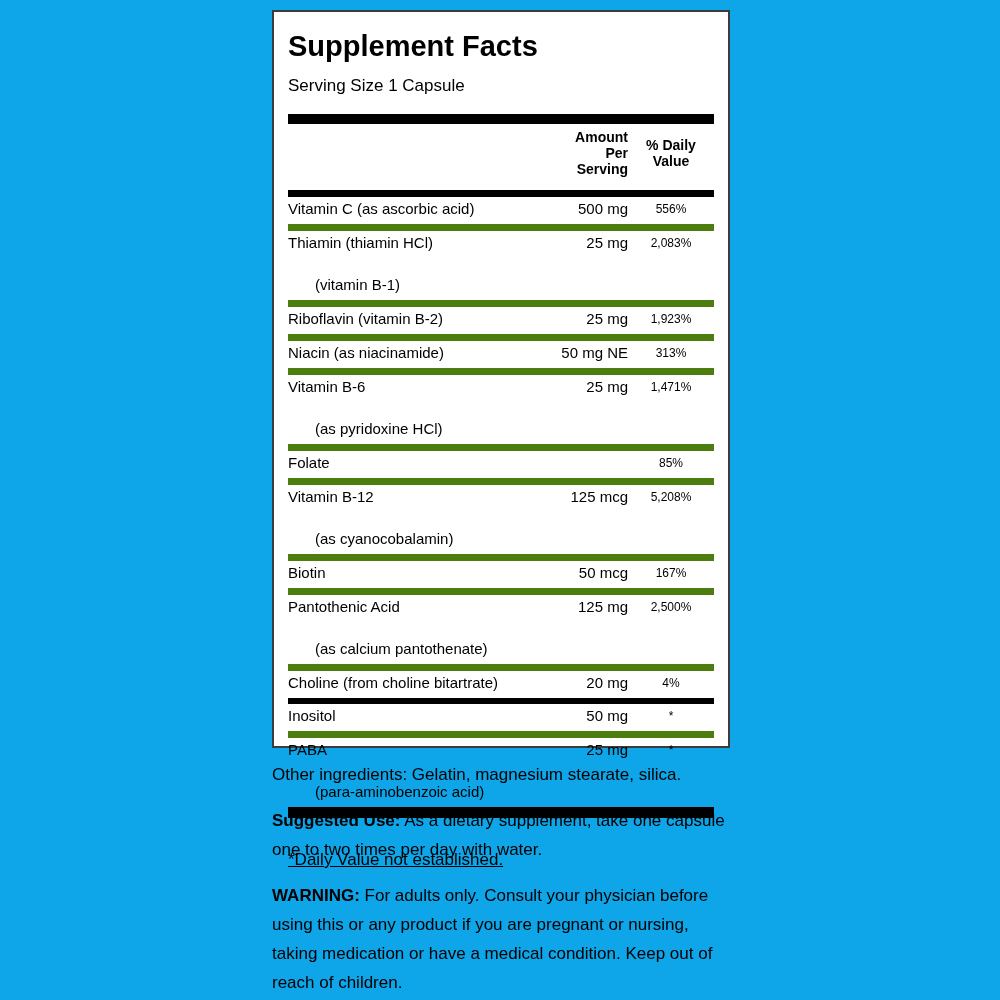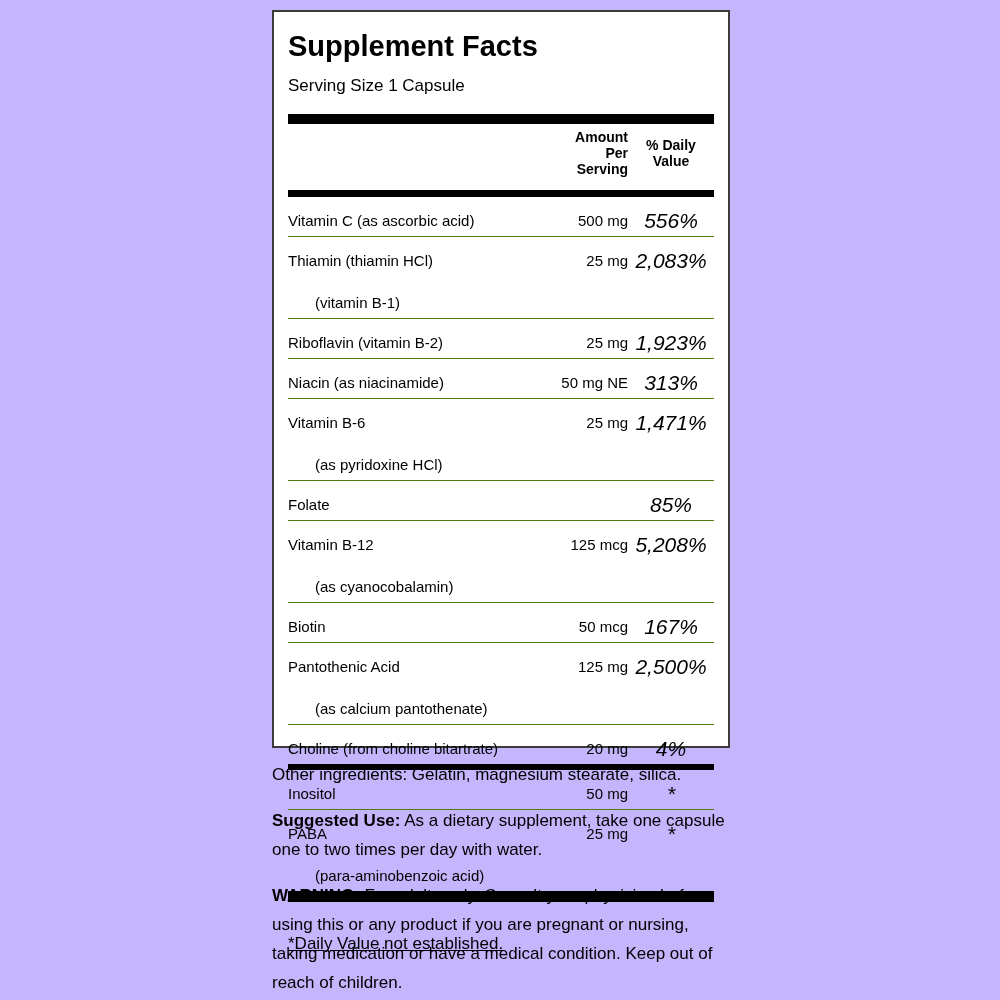--- a/index.html
+++ b/index.html
@@ -1,41 +1,41 @@
 <!DOCTYPE html>
 <html><head>
 <meta charset="utf-8">
 <style>
   * { margin:0; padding:0; box-sizing:border-box; }
   html,body { width:1000px; background:#ffffff; font-family:"Liberation Sans", sans-serif; color:#000; }
-  .page { position:relative; width:1000px; height:1000px; background:#c4b5fd; overflow:hidden; }
+  .page { position:relative; width:1000px; height:1000px; background:#0ea5e9; overflow:hidden; }
 
   .panel {
     position:absolute; left:272px; top:10px; width:458px; height:738px;
     border:2px solid #3c3c3c; background:#fff; padding:0 14px;
   }
   .panel-title { font-size:29px; font-weight:bold; letter-spacing:0; margin-top:18px; }
   .serving { font-size:17px; margin-top:13px; }
 
   .bar-heavy  { height:10px; background:#000; margin-top:18px; }
   .bar-mid    { height:7px;  background:#000; }
   .bar-medium { height:6px;  background:#000; }
   .bar-thick  { height:11px; background:#000; }
 
   .hdr { display:flex; justify-content:flex-end; align-items:center; padding:5px 0 13px 0; }
   .hdr-amount { width:76px; text-align:right; font-weight:bold; font-size:14px; line-height:16px; white-space:pre-line; }
   .hdr-dv { width:86px; text-align:center; font-weight:bold; font-size:14px; line-height:16px; white-space:pre-line; }
 
   .rows { }
-  .row { display:flex; align-items:flex-start; padding:15px 0 6px 0; }
-  .row.sep { border-top:1px solid #4d7c0f; }
+  .row { display:flex; align-items:flex-start; padding:3px 0 6px 0; }
+  .row.sep { border-top:7px solid #4d7c0f; }
   .row-namecell { flex:1; font-size:15px; line-height:18px; }
   .row-sub { padding-left:27px;margin-top:24px; }
   .row-amount { width:76px; text-align:right; font-size:15px; line-height:18px; white-space:pre-line; }
-  .row-dv { width:86px; text-align:center; font-size:21px; line-height:18px;font-style:italic; }
+  .row-dv { width:86px; text-align:center; font-size:12px; line-height:18px; }
 
   .footnote { font-size:17px; margin-top:32px;text-decoration:underline; }
 
   .below { position:absolute; left:272px; top:760px; width:462px; }
   .para { font-size:17px; line-height:29px; }
   .para + .para { margin-top:17px; }
   .b { font-weight:bold; }
 </style>
 </head>
 <body>

